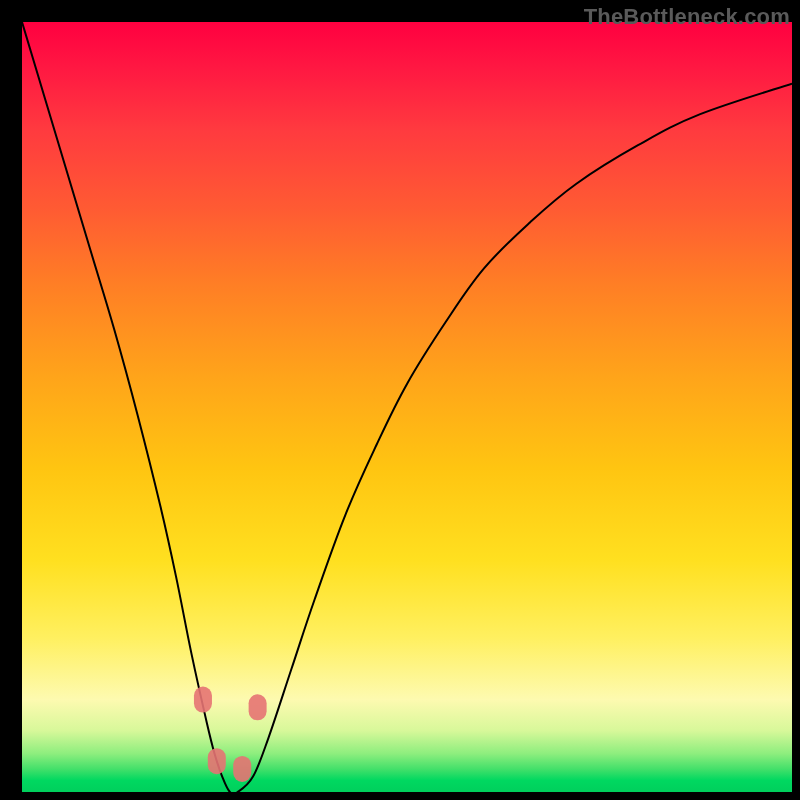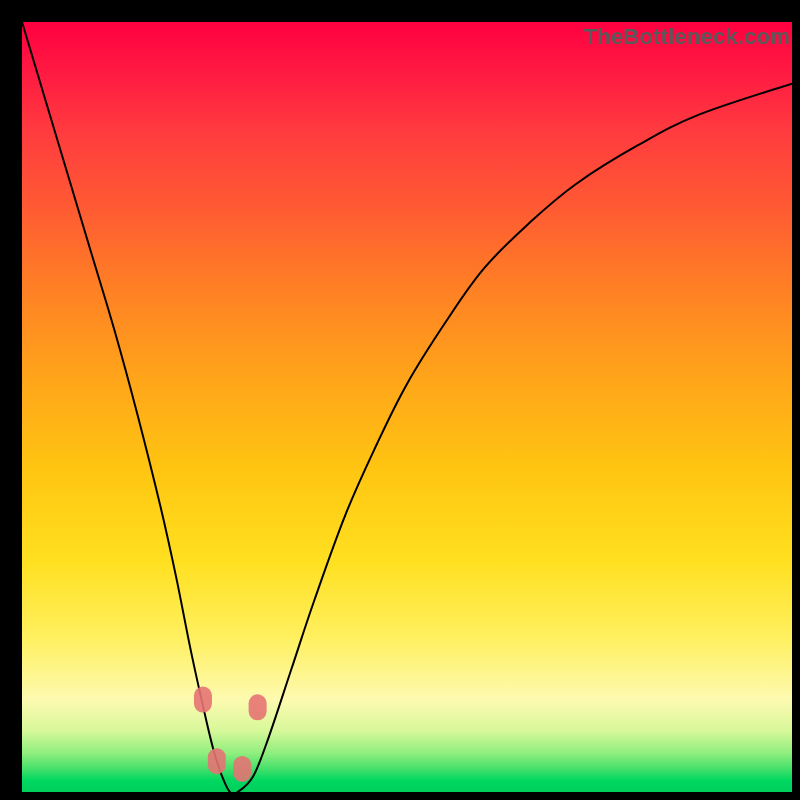--- a/index.html
+++ b/index.html
@@ -37,21 +37,20 @@
 }
 .watermark {
   position: absolute;
   top: 4px;
   right: 10px;
   font-family: Arial, Helvetica, sans-serif;
   font-size: 22px;
   font-weight: 600;
   color: #5a5a5a;
   letter-spacing: 0.2px;
-  margin-top: 20px;
 }
 svg.curve {
   position: absolute;
   left: 0;
   top: 0;
   width: 770px;
   height: 770px;
 }
 .curve path.line {
   fill: none;

